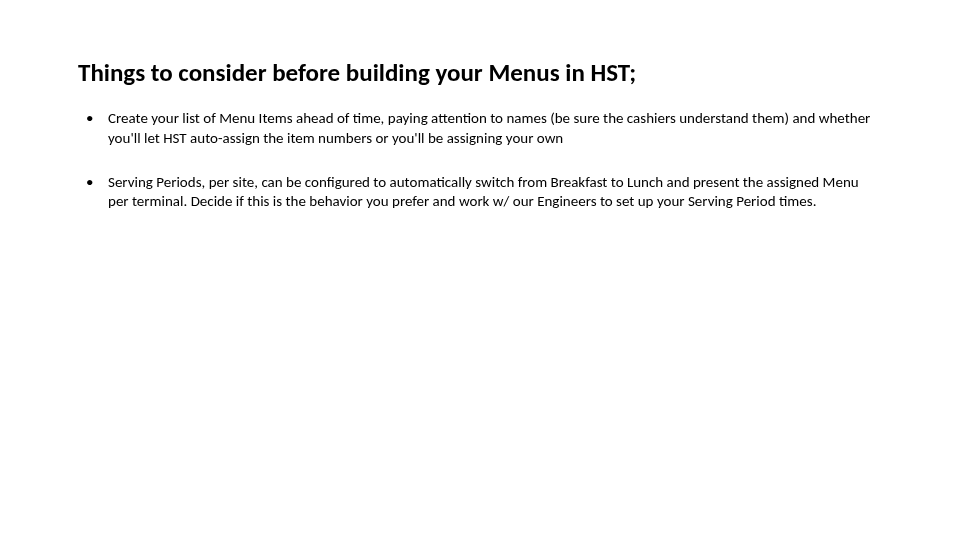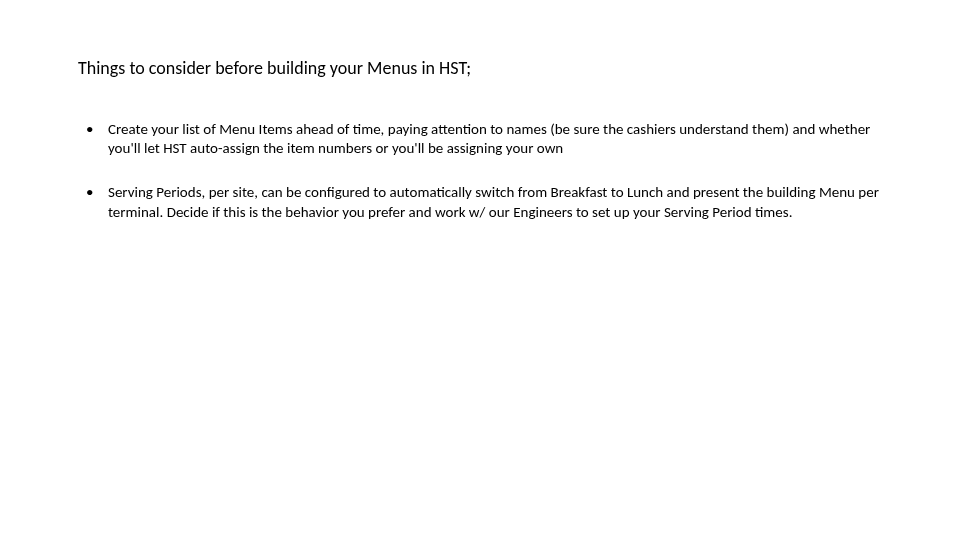--- a/index.html
+++ b/index.html
@@ -12,24 +12,24 @@
     color: #000000;
   }
   .slide {
     position: relative;
     width: 960px;
     height: 540px;
     box-sizing: border-box;
     padding: 58px 78px 0 78px;
   }
   .title {
-    font-size: 18px;
-    font-weight: 400;
+    font-size: 25px;
+    font-weight: 700;
     line-height: 1.2;
-    margin-bottom: 40px;
+    margin-bottom: 21px;
   }
   .bullets {
     list-style: none;
     padding: 0;
     margin: 0 0 26px 0;
   }
   .bullets li {
     position: relative;
     padding-left: 30px;
     font-size: 15px;
@@ -50,15 +50,15 @@
     line-height: 1.2;
   }
 </style>
 </head>
 <body>
 
 <div class="slide">
   <div class="title">Things to consider before building your Menus in HST;</div>
   <ul class="bullets">
     <li>Create your list of Menu Items ahead of time, paying attention to names (be sure the cashiers understand them) and whether you'll let HST auto-assign the item numbers or you'll be assigning your own</li>
-    <li>Serving Periods, per site, can be configured to automatically switch from Breakfast to Lunch and present the building Menu per terminal. Decide if this is the behavior you prefer and work w/ our Engineers to set up your Serving Period times.</li>
+    <li>Serving Periods, per site, can be configured to automatically switch from Breakfast to Lunch and present the assigned Menu per terminal. Decide if this is the behavior you prefer and work w/ our Engineers to set up your Serving Period times.</li>
   </ul>
 </div>
 
 </body></html>

